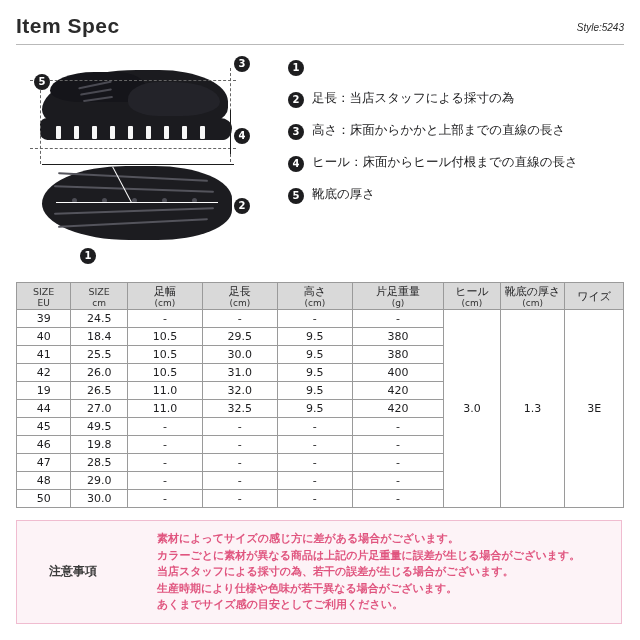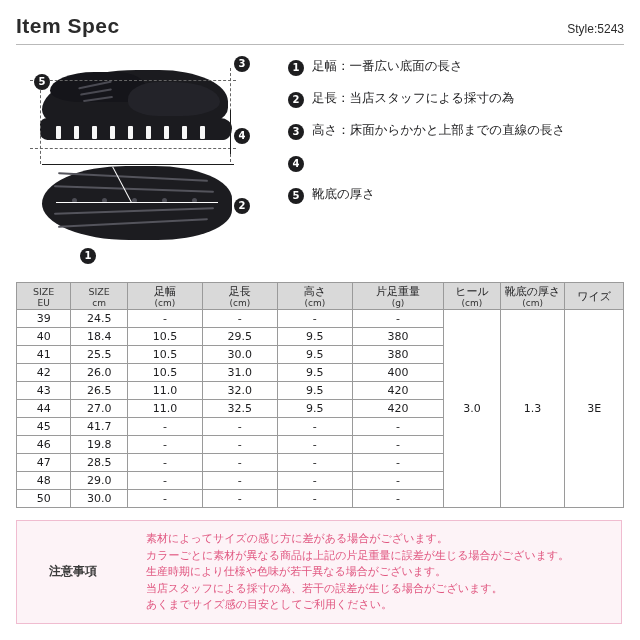--- a/index.html
+++ b/index.html
@@ -17,21 +17,21 @@
   .header{
     position:absolute;left:16px;top:14px;width:608px;height:30px;
   }
   .title{
     position:absolute;left:0;top:0;
     font-size:21px;font-weight:bold;letter-spacing:.5px;
     color:#2b2b2b;
   }
   .style-code{
     position:absolute;right:0;top:8px;
-    font-size:12px;color:#2b2b2b;
+    font-size:10px;color:#2b2b2b;font-style:italic;
   }
   .hdr-rule{
     position:absolute;left:16px;top:44px;width:608px;height:1px;background:#b9b9b9;
   }
 
   
   .illus{position:absolute;left:16px;top:52px;width:262px;height:212px;}
 
   
   .shoe-side{position:absolute;left:26px;top:18px;width:186px;height:78px;}
@@ -144,21 +144,21 @@
     position:absolute;left:16px;top:520px;width:606px;height:104px;
     border:1px solid #f0bcd0;background:#fdf3f7;
     box-sizing:border-box;
   }
   .notice-label{
     position:absolute;left:32px;top:42px;
     font-size:12px;color:#3a3a3a;font-weight:bold;
     font-family:"DejaVu Sans","Liberation Sans",sans-serif;
   }
   .notice-lines{
-    position:absolute;left:129px;top:10px;width:456px;
+    position:absolute;left:140px;top:10px;width:456px;font-weight:bold;
   }
   .notice-line{
     font-size:11px;line-height:16.5px;color:#e0557f;
     font-family:"DejaVu Sans","Liberation Sans",sans-serif;
     white-space:nowrap;
   }
 </style>
 </head>
 <body>
 
@@ -218,32 +218,32 @@
       <div class="arrow-line white" style="left:60px;top:22px;width:40px;height:1px;transform:rotate(62deg);"></div>
     </div>
 
     <div class="badge lg" style="left:64px;top:196px;">1</div>
     <div class="badge lg" style="left:218px;top:146px;">2</div>
   </div>
 
   <div class="legend">
     <div class="legend-row">
       <div class="legend-badge">1</div>
-      <div class="legend-text">足幅：一番広い底面の長さ</div>
     </div>
     <div class="legend-row">
       <div class="legend-badge">2</div>
       <div class="legend-text">足長：当店スタッフによる採寸の為</div>
     </div>
     <div class="legend-row">
       <div class="legend-badge">3</div>
       <div class="legend-text">高さ：床面からかかと上部までの直線の長さ</div>
     </div>
     <div class="legend-row">
       <div class="legend-badge">4</div>
+      <div class="legend-text">ヒール：床面からヒール付根までの直線の長さ</div>
     </div>
     <div class="legend-row">
       <div class="legend-badge">5</div>
       <div class="legend-text">靴底の厚さ</div>
     </div>
   </div>
 
   <div class="table-wrap">
     <table class="spec">
       <thead>
@@ -315,38 +315,38 @@
         </tr>
         <tr>
           <td>42</td>
           <td>26.0</td>
           <td>10.5</td>
           <td>31.0</td>
           <td>9.5</td>
           <td>400</td>
         </tr>
         <tr>
-          <td>43</td>
+          <td>19</td>
           <td>26.5</td>
           <td>11.0</td>
           <td>32.0</td>
           <td>9.5</td>
           <td>420</td>
         </tr>
         <tr>
           <td>44</td>
           <td>27.0</td>
           <td>11.0</td>
           <td>32.5</td>
           <td>9.5</td>
           <td>420</td>
         </tr>
         <tr>
           <td>45</td>
-          <td>41.7</td>
+          <td>49.5</td>
           <td>-</td>
           <td>-</td>
           <td>-</td>
           <td>-</td>
         </tr>
         <tr>
           <td>46</td>
           <td>19.8</td>
           <td>-</td>
           <td>-</td>
@@ -379,19 +379,19 @@
         </tr>
       </tbody>
     </table>
   </div>
 
   <div class="notice">
     <div class="notice-label">注意事項</div>
     <div class="notice-lines">
       <div class="notice-line">素材によってサイズの感じ方に差がある場合がございます。</div>
       <div class="notice-line">カラーごとに素材が異なる商品は上記の片足重量に誤差が生じる場合がございます。</div>
+      <div class="notice-line">当店スタッフによる採寸の為、若干の誤差が生じる場合がございます。</div>
       <div class="notice-line">生産時期により仕様や色味が若干異なる場合がございます。</div>
-      <div class="notice-line">当店スタッフによる採寸の為、若干の誤差が生じる場合がございます。</div>
       <div class="notice-line">あくまでサイズ感の目安としてご利用ください。</div>
     </div>
   </div>
 
 </div>
 
 </body></html>

